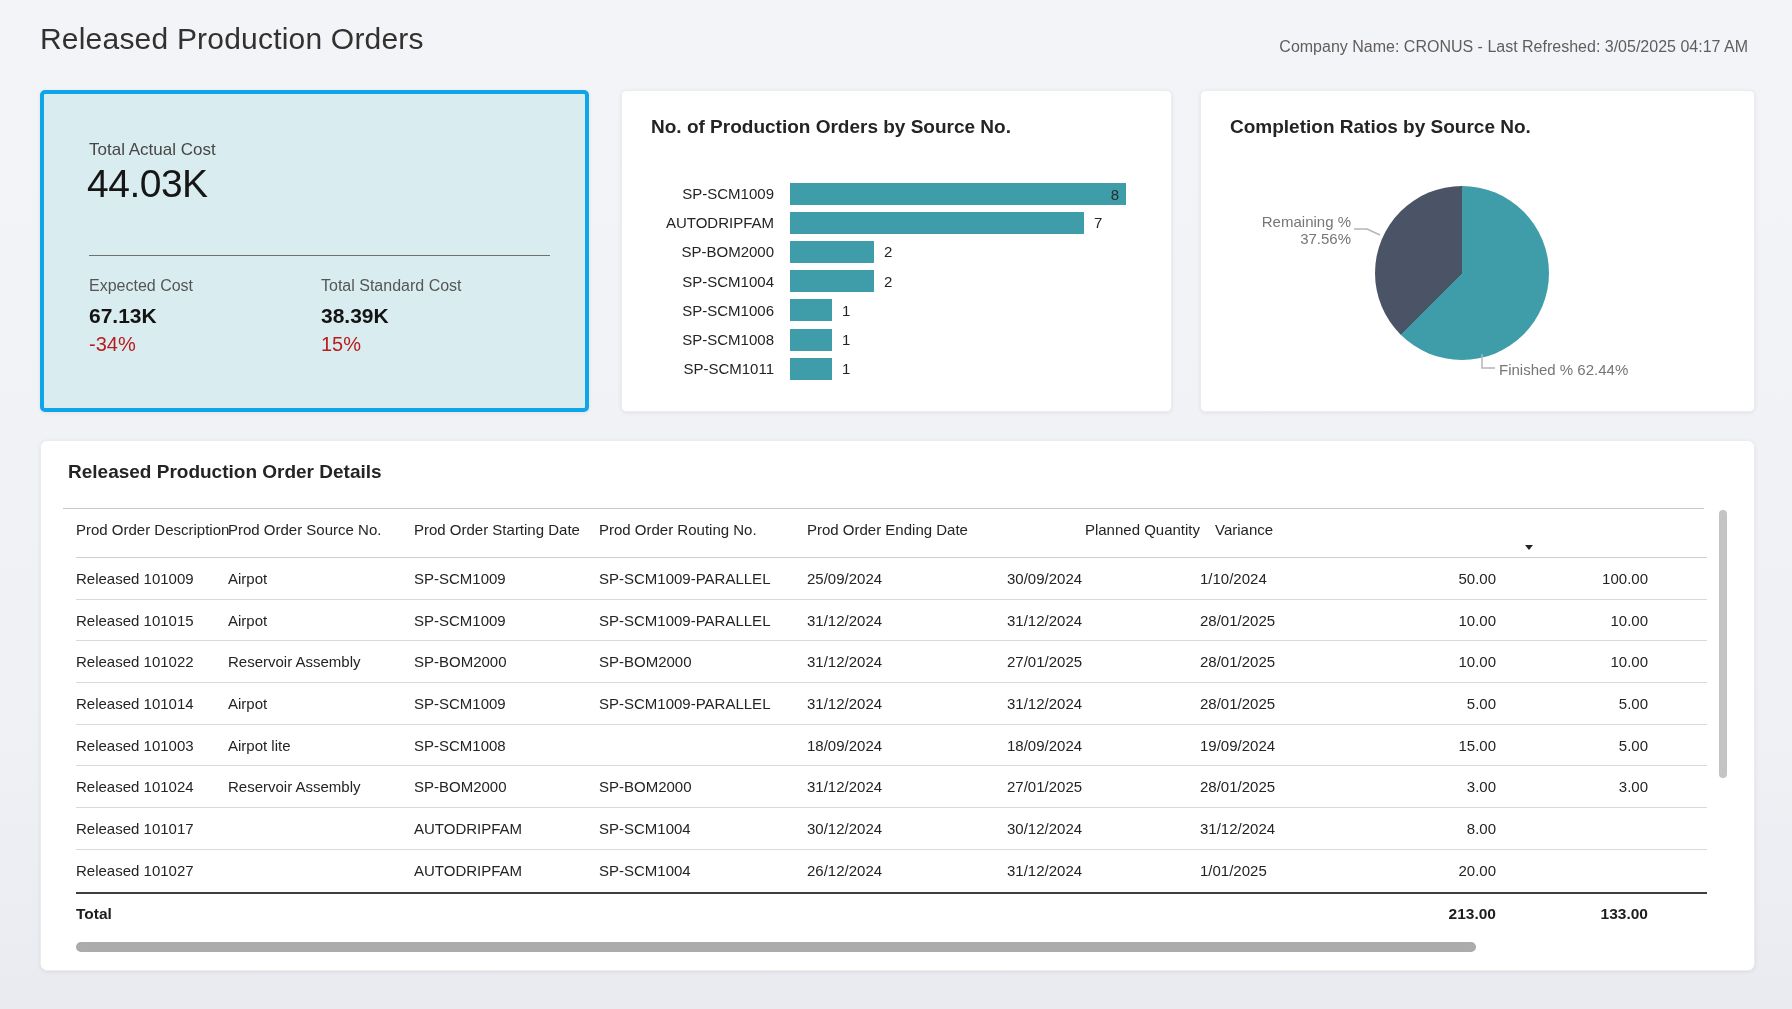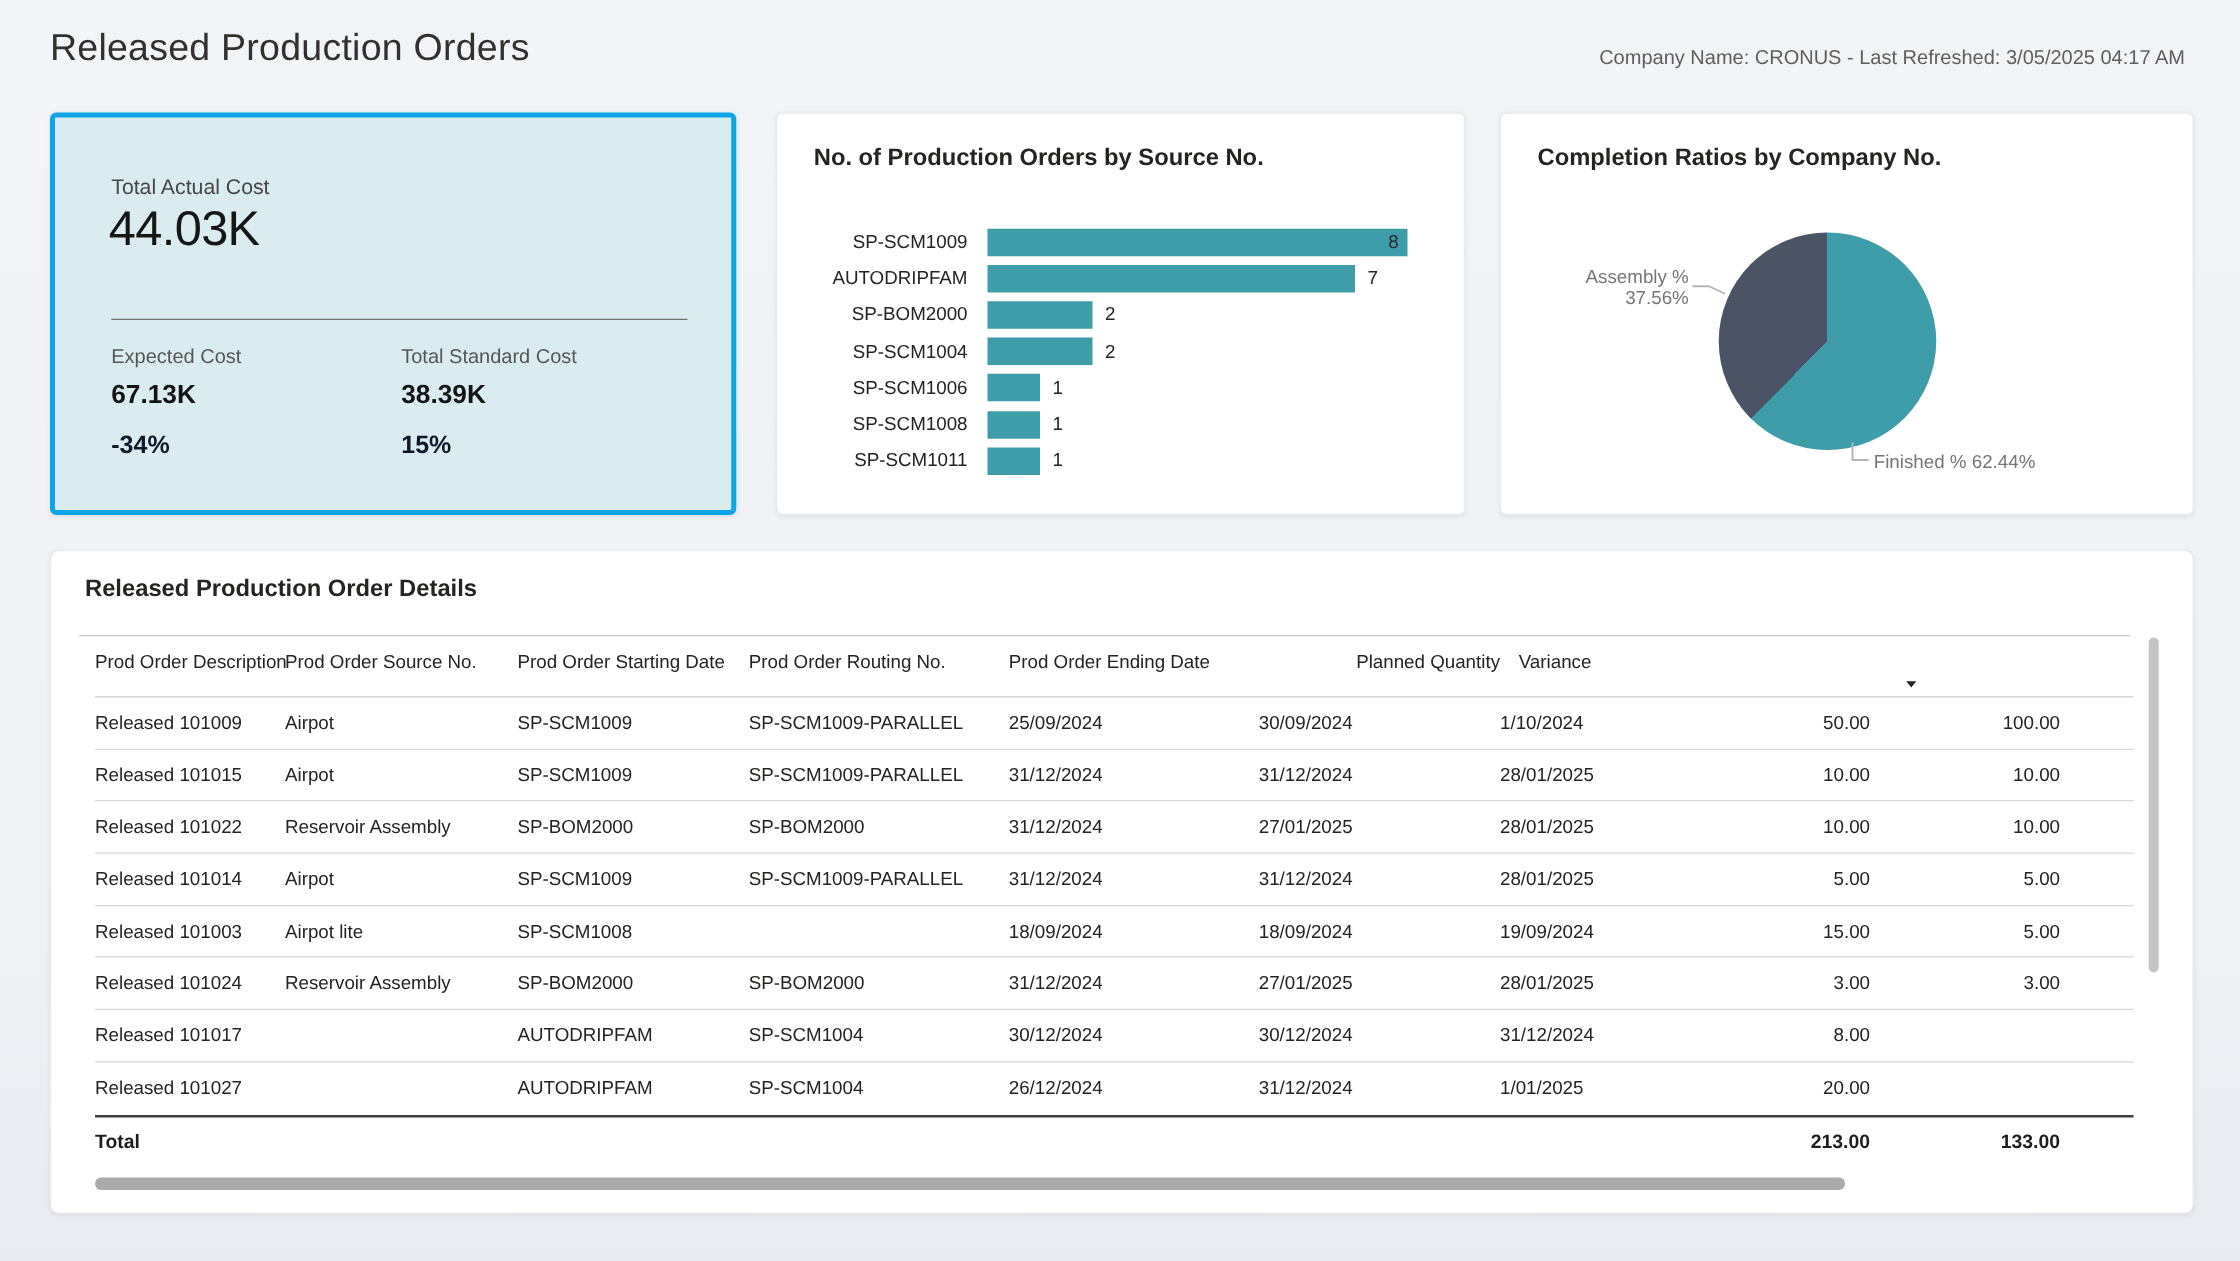--- a/index.html
+++ b/index.html
@@ -24,21 +24,21 @@
 
   
   .kpi-primary-label { position:absolute; left:45px; top:46px; font-size:17px; color:#464646; }
   .kpi-primary-value { position:absolute; left:43px; top:68px; font-size:39px; font-weight:400; color:#161616; letter-spacing:-0.5px; }
   .kpi-divider { position:absolute; left:45px; right:35px; top:161px; height:1px; background:#707070; }
   .kpi-col { position:absolute; top:183px; }
   .kpi-col-1 { left:45px; }
   .kpi-col-2 { left:277px; }
   .kpi-sec-label { font-size:16px; color:#555555; line-height:18px; }
   .kpi-sec-value { font-size:21px; font-weight:700; color:#141414; line-height:24px; margin-top:9px; }
-  .kpi-sec-delta { font-size:20px; font-weight:700; color:#0f172a; line-height:24px; margin-top:16px; }
+  .kpi-sec-delta { font-size:20px; font-weight:400; color:#b91c1c; line-height:24px; margin-top:4px; }
 
   
   .bar-chart { position:absolute; left:20px; top:88px; right:10px; }
   .bar-row { display:flex; align-items:center; height:29.2px; }
   .bar-label { width:132px; flex:none; text-align:right; font-size:15px; color:#252423; white-space:nowrap; }
   .bar { height:22px; margin-left:16px; flex:none; position:relative; }
   .bar-value { margin-left:10px; font-size:15px; color:#252423; }
   .bar-value.inside { margin:0; position:absolute; right:7px; top:50%; transform:translateY(-50%); color:#2b2b2b; }
 
   
@@ -128,28 +128,28 @@
       </div>
       <div class="bar-row">
         <span class="bar-label">SP-SCM1011</span>
         <div class="bar" style="width: 42px; background: rgb(63, 157, 170);"></div>
         <span class="bar-value">1</span>
       </div>
     </div>
 </div>
 
 <div class="card pie-card">
-  <div class="card-title">Completion Ratios by Company No.</div>
+  <div class="card-title">Completion Ratios by Source No.</div>
   <div class="pie-circle" id="pie-circle" style="background: conic-gradient(rgb(63, 157, 170) 0deg, rgb(63, 157, 170) 224.784deg, rgb(74, 84, 102) 224.784deg, rgb(74, 84, 102) 360deg);"></div>
   <svg class="pie-leaders" width="555" height="322">
     <polyline points="153,138 166,138 179,144" fill="none" stroke="#b5b5b5" stroke-width="1.5"></polyline>
     <polyline points="281,263 281,277 294,277" fill="none" stroke="#b5b5b5" stroke-width="1.5"></polyline>
   </svg>
   <div class="pie-label pie-label-remaining">
-    <div>Assembly %</div>
+    <div>Remaining %</div>
     <div>37.56%</div>
   </div>
   <div class="pie-label pie-label-finished">Finished % 62.44%</div>
 </div>
 
 <div class="table-card">
   <div class="table-title">Released Production Order Details</div>
   <div class="title-divider"></div>
   <div class="tbl">
     <div class="thead grid-cols" id="thead">

